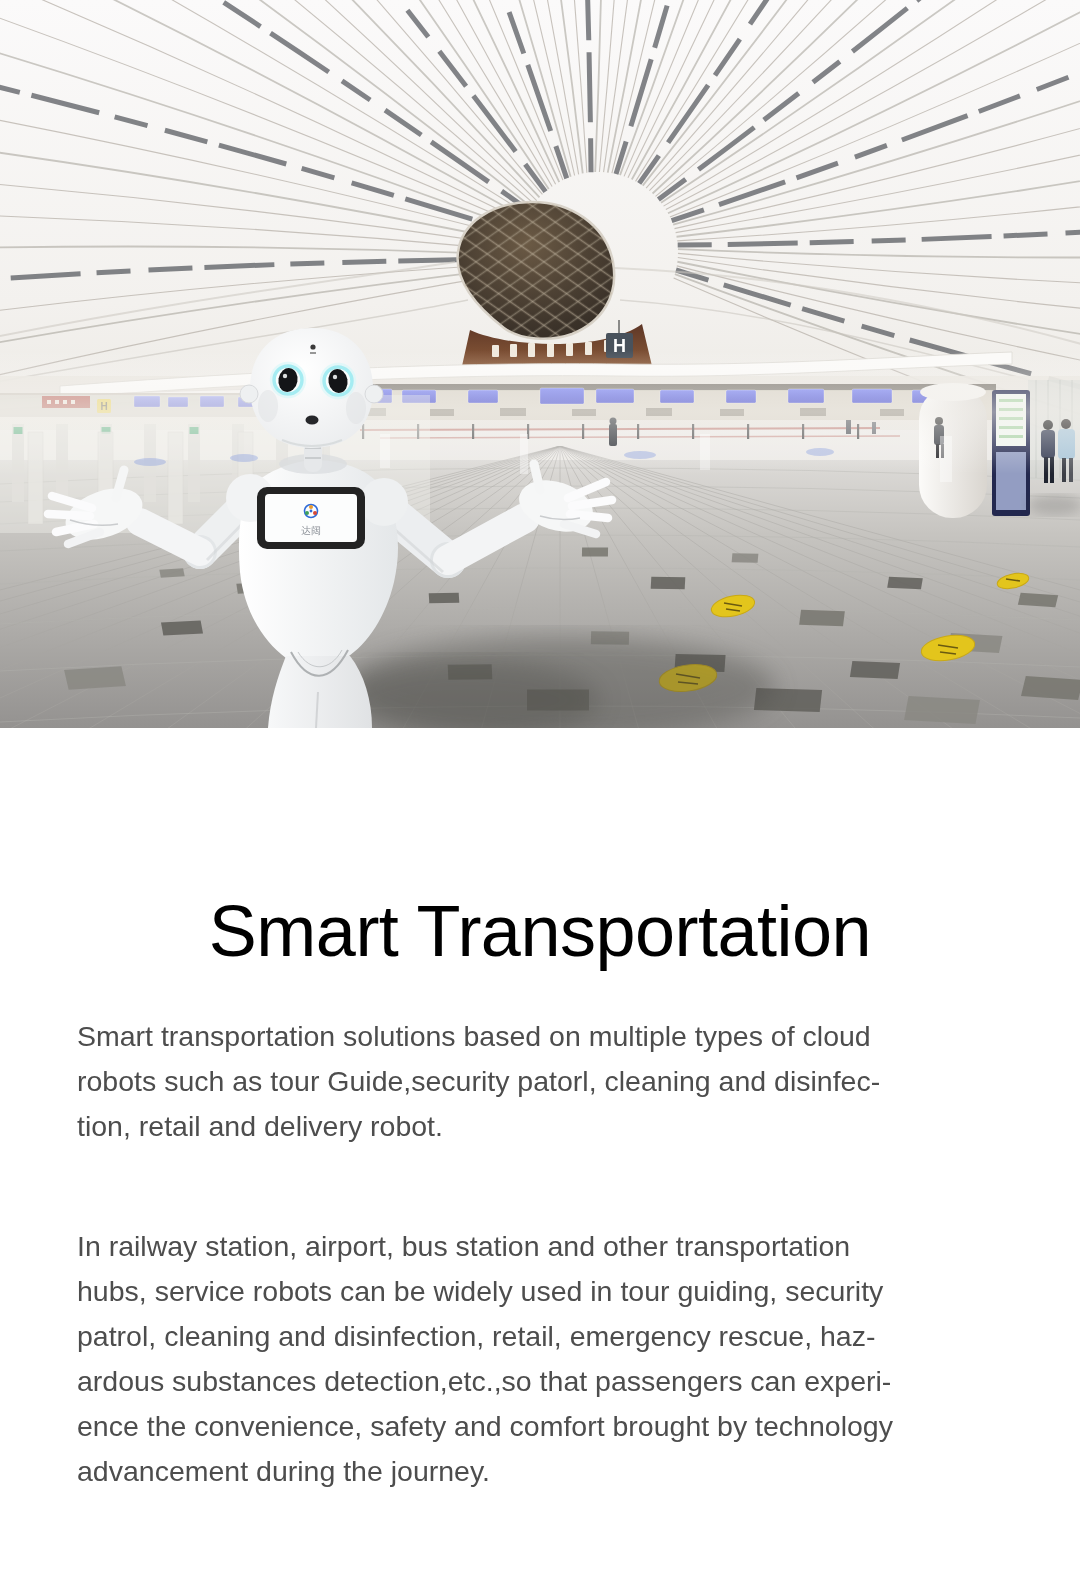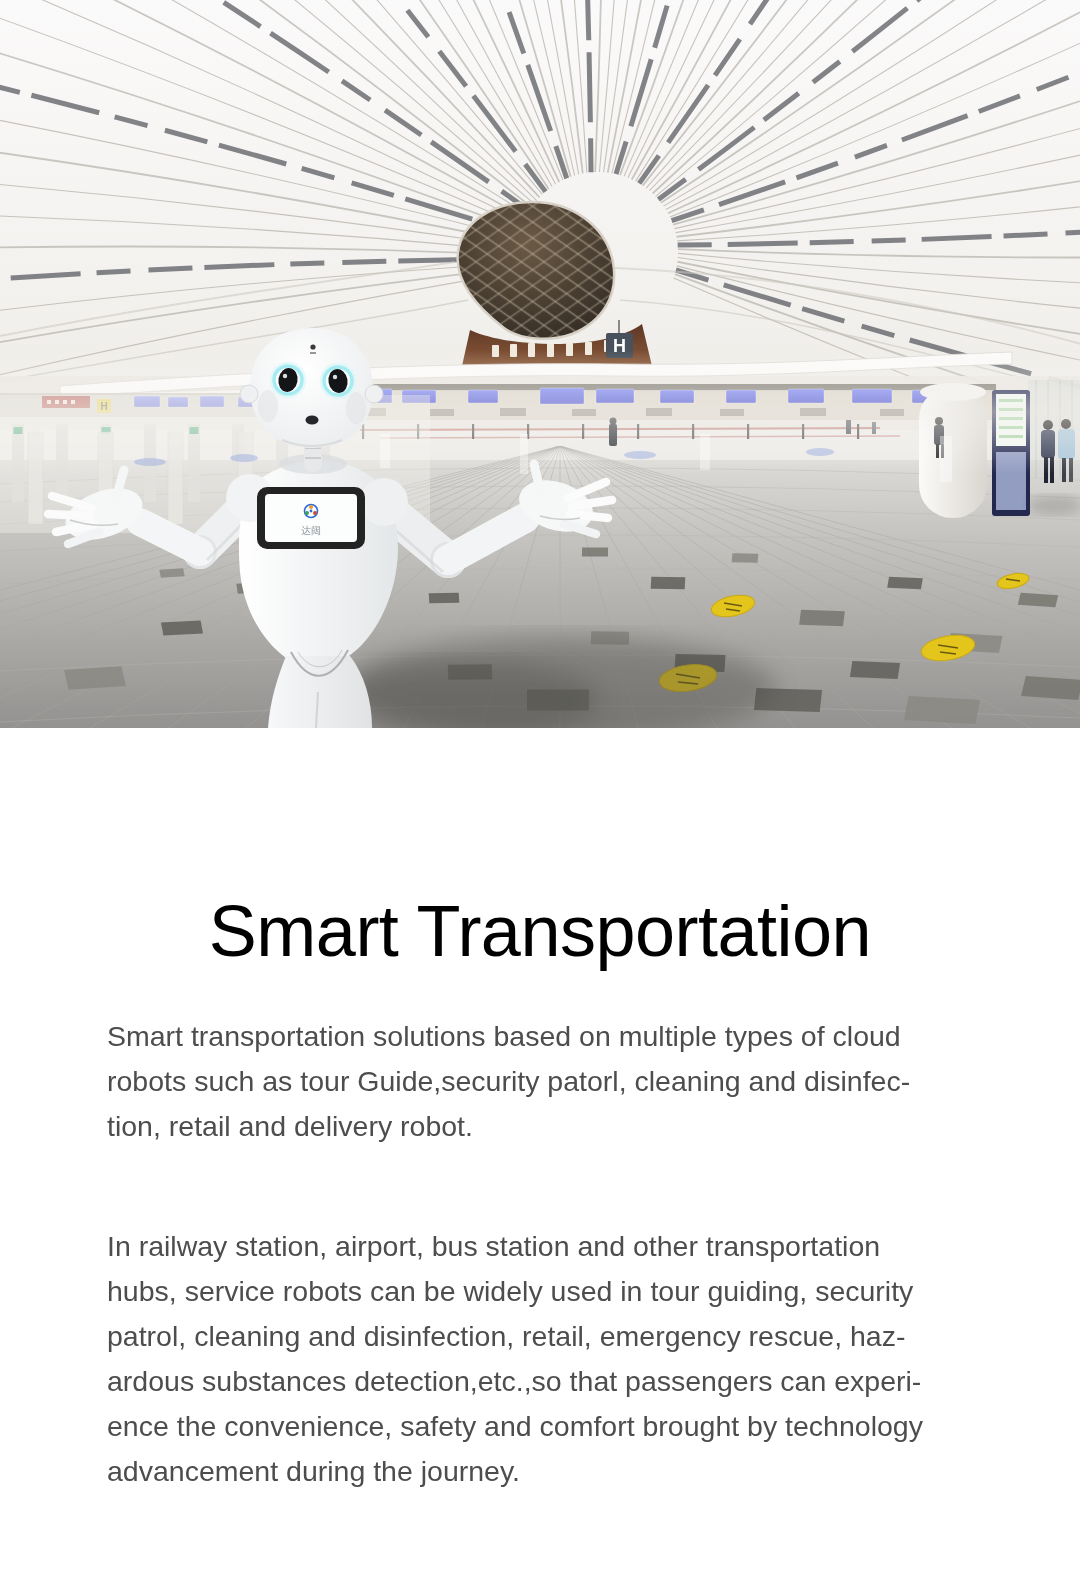--- a/index.html
+++ b/index.html
@@ -4,21 +4,21 @@
 <style>
   html,body{margin:0;padding:0;}
   body{width:1080px;height:1571px;background:#ffffff;position:relative;overflow:hidden;
        font-family:"Liberation Sans","DejaVu Sans",sans-serif;}
   .page{position:absolute;inset:0;width:1080px;height:1571px;background:#fff;}
   .hero{position:absolute;left:0;top:0;width:1080px;height:728px;overflow:hidden;}
   .hero svg{display:block;width:1080px;height:728px;}
   .title{position:absolute;left:0;top:845px;width:1080px;text-align:center;
          font-size:72px;line-height:1.06;letter-spacing:-0.5px;color:#000;font-weight:400;}
   .bodytext{position:absolute;left:77px;top:969px;width:928px;color:#4d4d4d;
-            font-size:28.5px;line-height:45px;white-space:pre-line;margin-left:30px;}
+            font-size:28.5px;line-height:45px;white-space:pre-line;}
   .bodytext p{margin:0;}
   .bodytext p + p{margin-top:30px;}
   text{font-family:"Liberation Sans","DejaVu Sans",sans-serif;}
 </style>
 </head>
 <body>
 
 <div class="page">
 
   <div class="hero">

